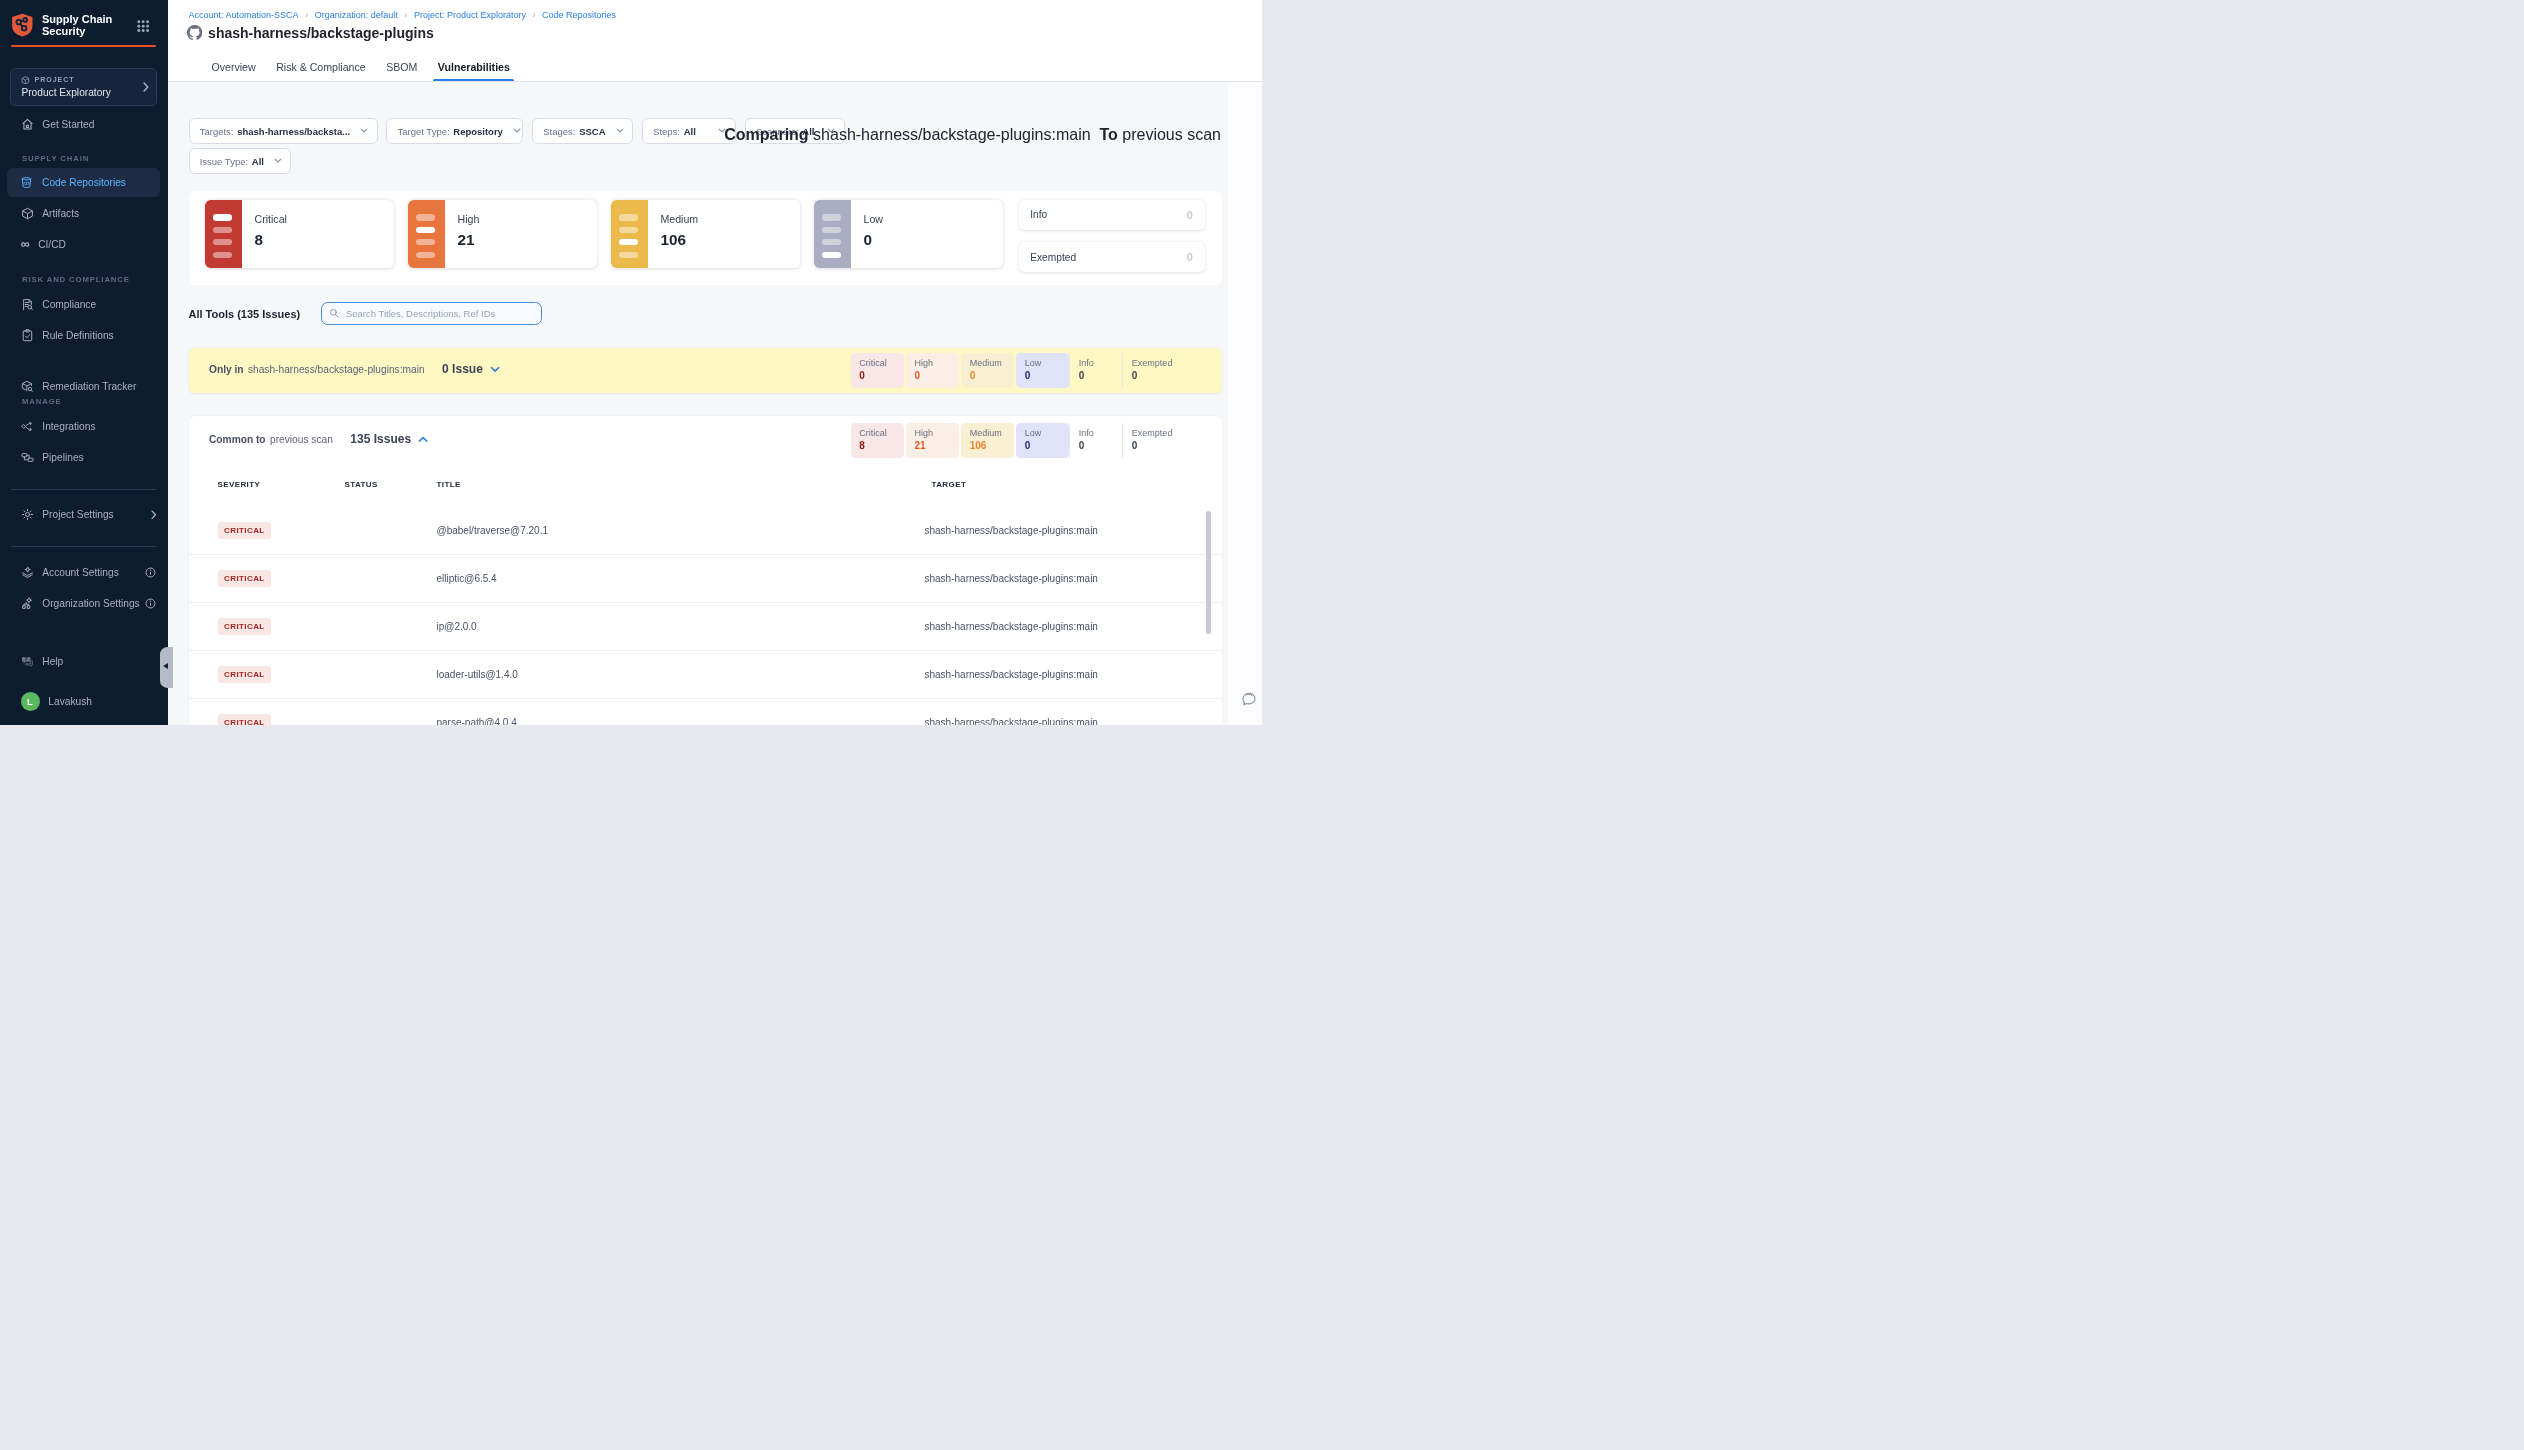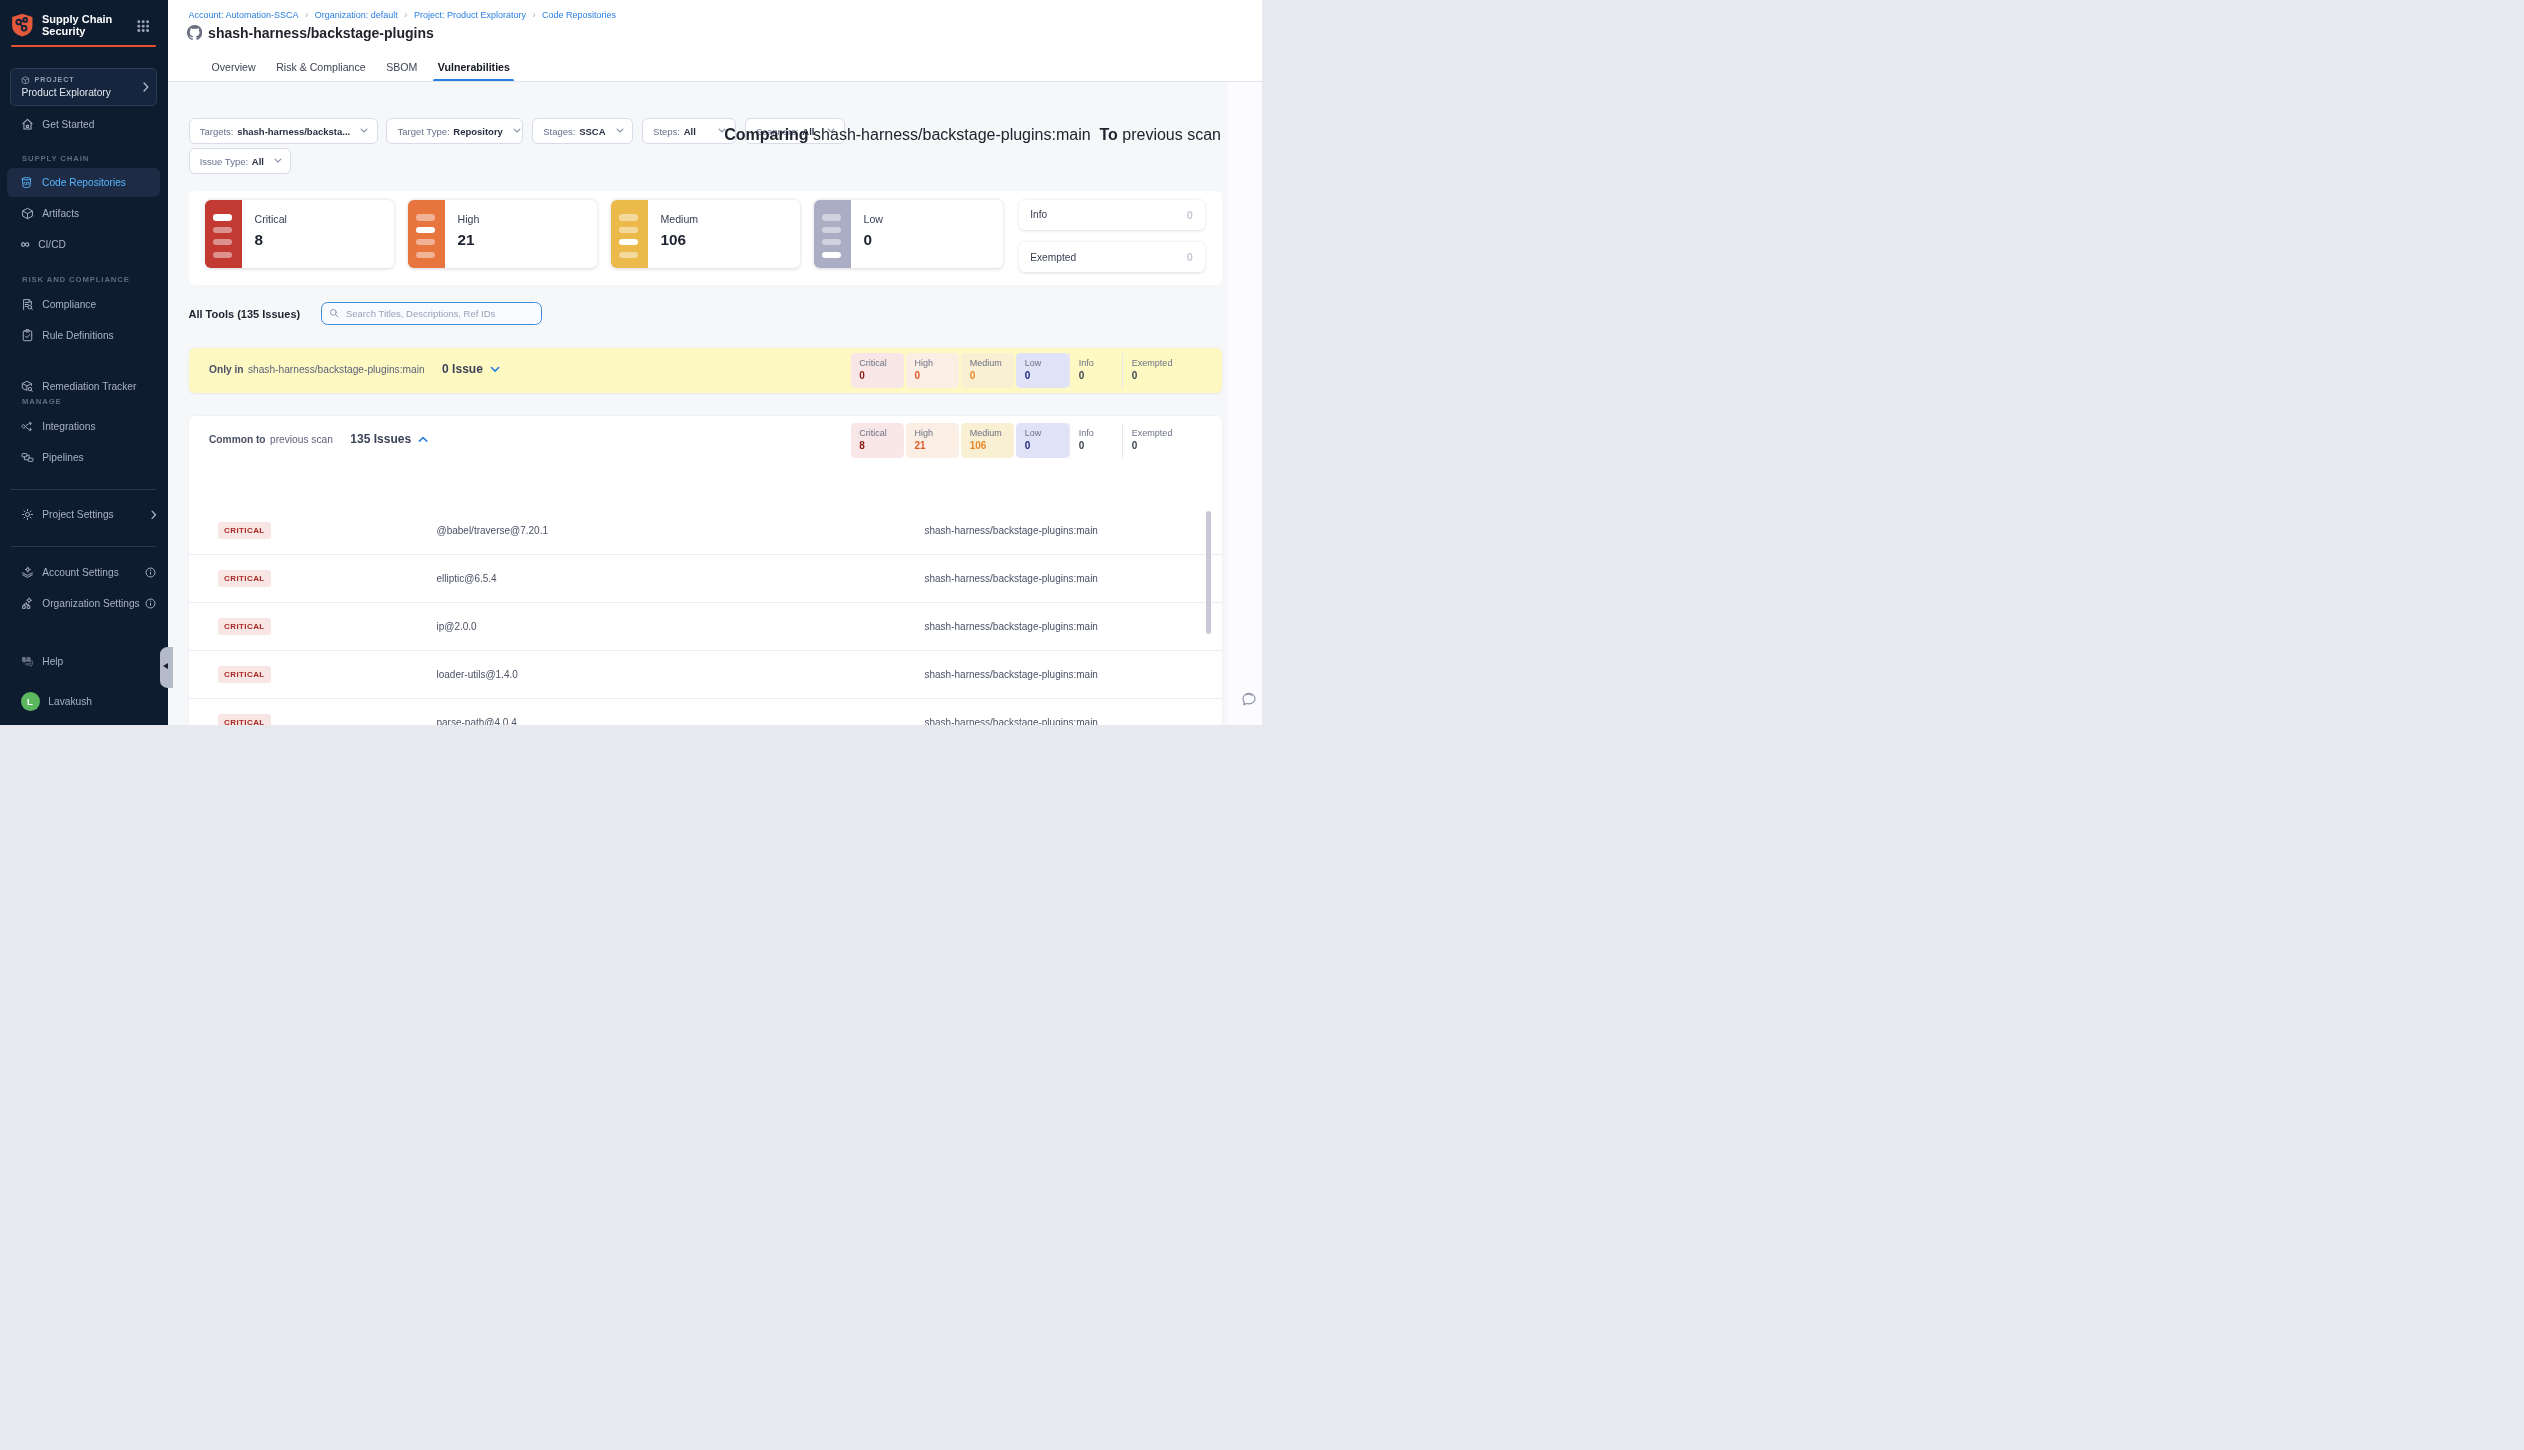--- a/index.html
+++ b/index.html
@@ -577,20 +577,26 @@
         <div class="bcell b-info">
           <div class="blabel">Info</div>
             <div class="bvalue">0</div>
         </div>
         <div class="bcell b-exempted">
           <div class="blabel">Exempted</div>
             <div class="bvalue">0</div>
         </div>
       </div>
 
+      <div class="thead">
+        <span class="th" style="left:29px">SEVERITY</span>
+        <span class="th" style="left:156px">STATUS</span>
+        <span class="th" style="left:248px">TITLE</span>
+        <span class="th" style="left:743px">TARGET</span>
+      </div>
 
       <div class="rows">
         <div class="issue-row">
           <span class="sev-badge">CRITICAL</span>
           <span class="row-title">@babel/traverse@7.20.1</span>
           <span class="row-target">shash-harness/backstage-plugins:main</span>
         </div>
         <div class="issue-row">
           <span class="sev-badge">CRITICAL</span>
           <span class="row-title">elliptic@6.5.4</span>

